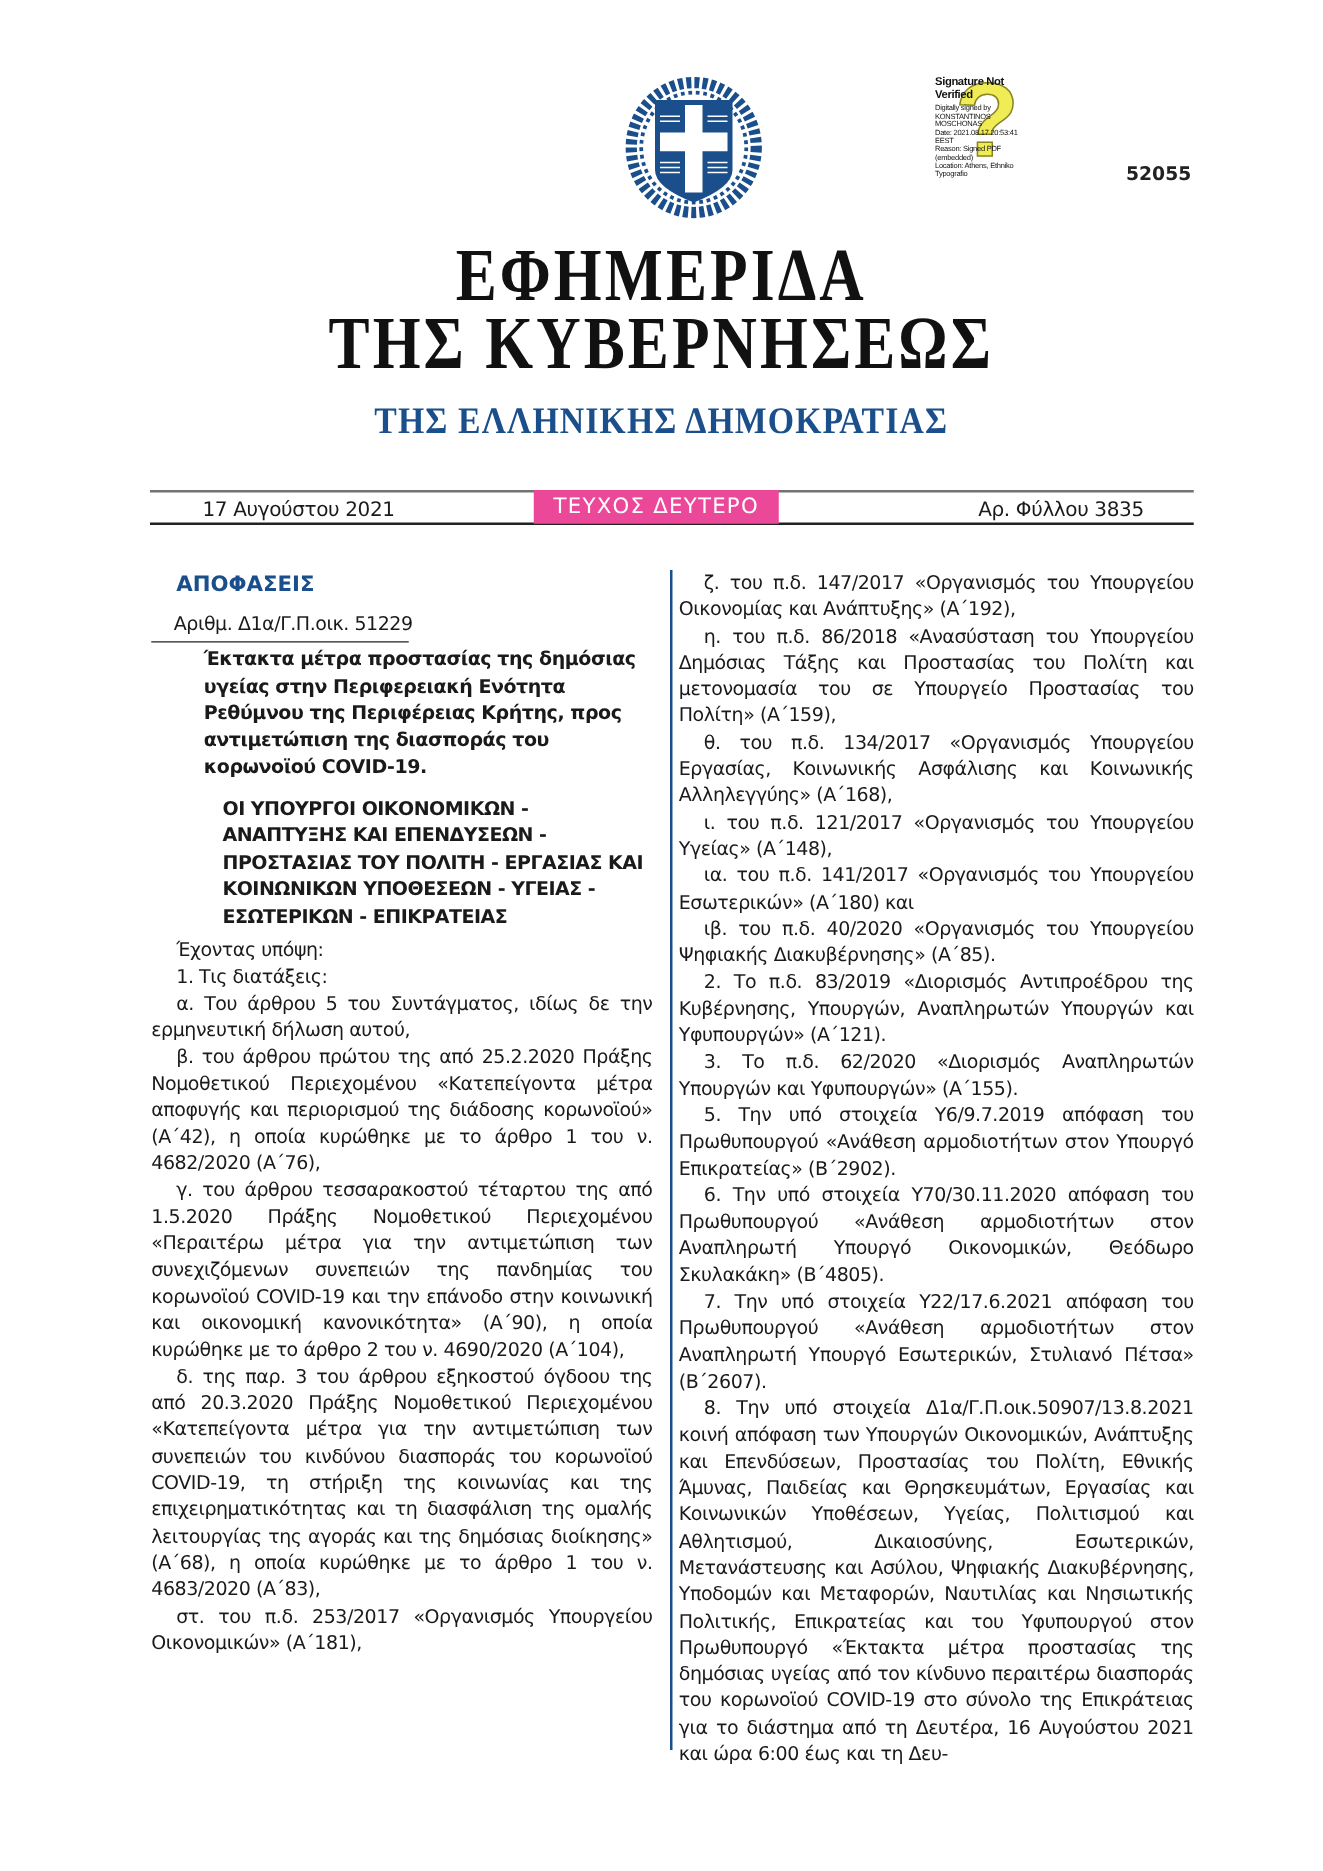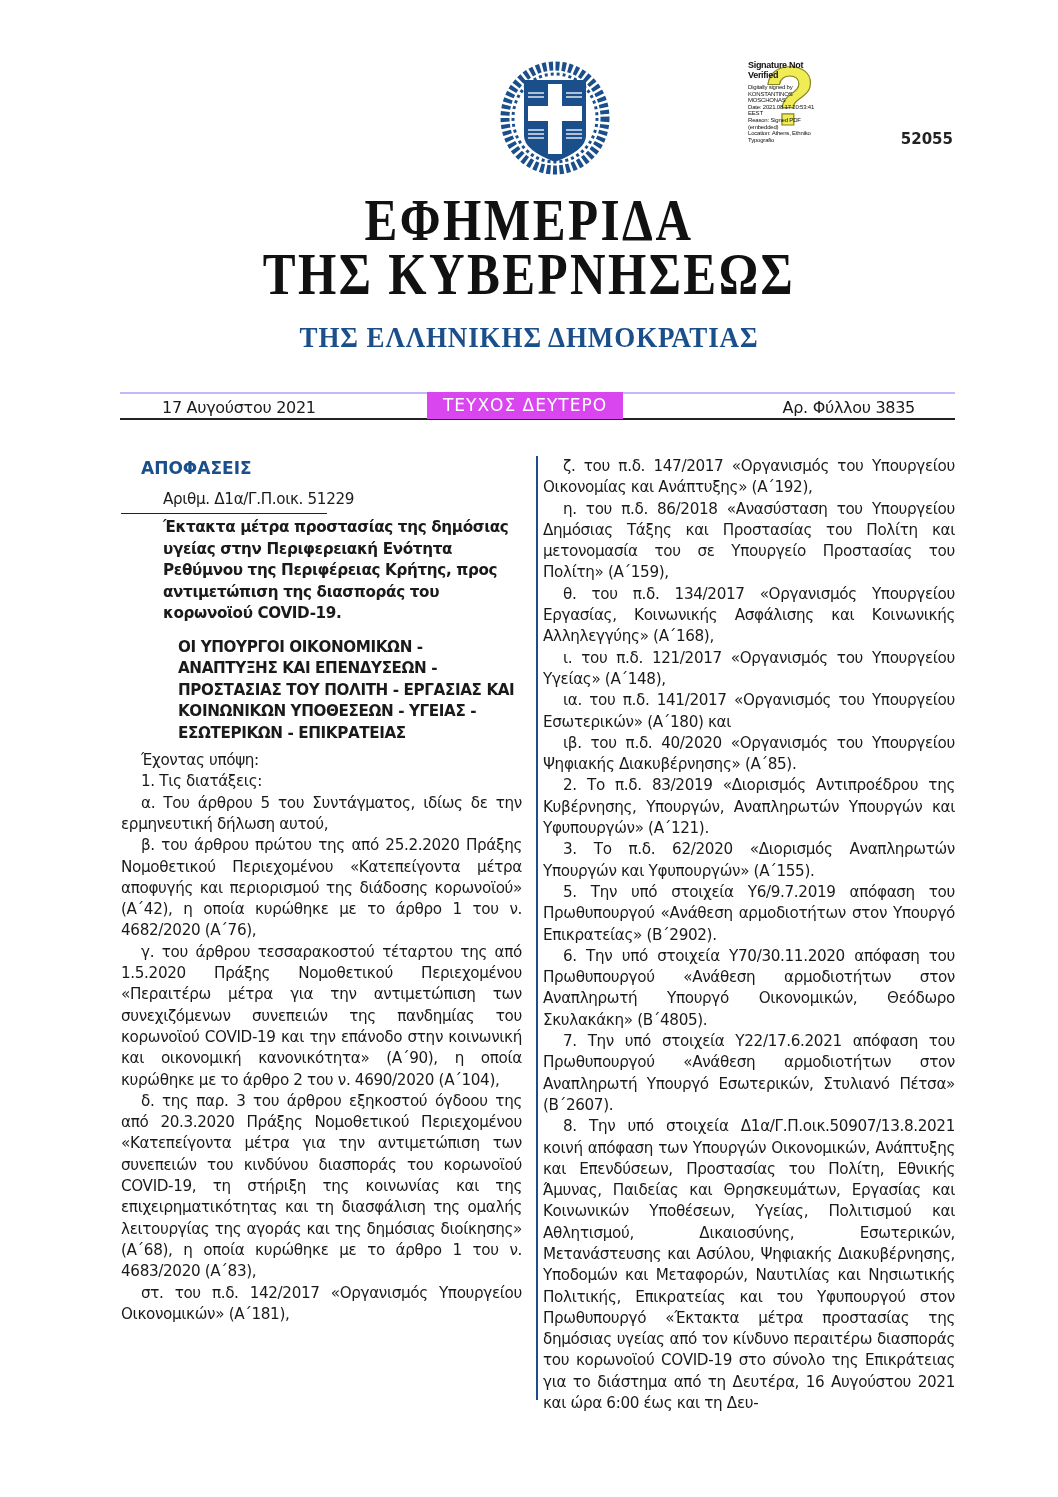--- a/index.html
+++ b/index.html
@@ -13,33 +13,33 @@
   .sig .sig-line { position: relative; z-index: 1; font-size: 6px; line-height: 6.6px; letter-spacing: -0.2px; white-space: nowrap; }
   .sig .sig-lines { margin-top: 4px; }
 
   .page-number { position: absolute; right: 105px; top: 130px; font-size: 15px; font-weight: bold; font-family: "DejaVu Sans", sans-serif; color: #222; }
 
   .title1, .title2 { position: absolute; left: 0; width: 1058px; text-align: center; font-family: "Liberation Serif", serif; font-weight: bold; color: #111; transform: scaleX(0.82); transform-origin: 529px 0; }
   .title1 { top: 186px; font-size: 60px; letter-spacing: 3px; }
   .title2 { top: 240px; font-size: 60px; letter-spacing: 3px; }
   .subtitle { position: absolute; left: 0; width: 1058px; top: 320px; text-align: center; font-family: "Liberation Serif", serif; font-weight: bold; font-size: 30px; color: #1a4f8b; letter-spacing: 1px; transform: scaleX(0.9); transform-origin: 529px 0; }
 
-  .issue-bar { position: absolute; left: 120px; top: 392px; width: 835px; height: 28px; border-top: 2px solid #c4b5fd; border-bottom: 2px solid #222; box-sizing: border-box; }
+  .issue-bar { position: absolute; left: 120px; top: 392px; width: 835px; height: 28px; border-top: 2px solid #737373; border-bottom: 2px solid #222; box-sizing: border-box; }
   .issue-date { position: absolute; left: 42px; top: 4px; font-size: 16px; font-family: "DejaVu Sans", sans-serif; letter-spacing: -0.3px; }
-  .issue-series { position: absolute; left: 307px; top: -2px; width: 196px; height: 27px; background: #d946ef; color: #ffffff; text-align: center; font-size: 17px; line-height: 27px; font-family: "DejaVu Sans", sans-serif; letter-spacing: 1px; }
+  .issue-series { position: absolute; left: 307px; top: -2px; width: 196px; height: 27px; background: #ec4899; color: #ffffff; text-align: center; font-size: 17px; line-height: 27px; font-family: "DejaVu Sans", sans-serif; letter-spacing: 1px; }
   .issue-sheet { position: absolute; right: 40px; top: 4px; font-size: 16px; font-family: "DejaVu Sans", sans-serif; letter-spacing: -0.3px; }
 
   
   .col { position: absolute; top: 458px; font-family: "DejaVu Sans", sans-serif; font-size: 15.2px; line-height: 21.3px; color: #1a1a1a; letter-spacing: -0.35px; text-align: justify; }
   .col-left { left: 121px; width: 401px; }
   .col-right { left: 543px; width: 412px; top: 456px; }
   .col-divider { position: absolute; left: 536px; top: 456px; width: 2px; height: 944px; background: #1a4f8b; }
 
   .section-head { font-weight: bold; color: #1a4f8b; font-size: 17px; margin-left: 20px; margin-bottom: 10px; letter-spacing: 0; }
-  .decision-no { margin-left: 42px; padding-bottom: 2px; }
+  .decision-no { margin-left: 18px; padding-bottom: 2px; }
   .decision-rule { width: 206px; height: 1.5px; background: #222; margin-bottom: 3px; margin-left: 0; }
   .decision-title { font-weight: bold; margin-left: 42px; line-height: 21.5px; text-align: left; }
   .ministers { font-weight: bold; margin-left: 57px; margin-top: 12px; line-height: 21.5px; text-align: left; letter-spacing: -0.4px; }
   .para { margin: 0; text-indent: 20px; }
   .para.intro { margin-top: 6px; }
 </style>
 </head>
 <body>
 
 <div class="emblem">
@@ -102,21 +102,21 @@
   <div class="decision-no">Αριθμ. Δ1α/Γ.Π.οικ. 51229</div>
   <div class="decision-rule"></div>
   <div class="decision-title">Έκτακτα μέτρα προστασίας της δημόσιας υγείας στην Περιφερειακή Ενότητα Ρεθύμνου της Περιφέρειας Κρήτης, προς αντιμετώπιση της διασποράς του κορωνοϊού COVID-19.</div>
   <div class="ministers">ΟΙ ΥΠΟΥΡΓΟΙ ΟΙΚΟΝΟΜΙΚΩΝ - ΑΝΑΠΤΥΞΗΣ ΚΑΙ ΕΠΕΝΔΥΣΕΩΝ - ΠΡΟΣΤΑΣΙΑΣ ΤΟΥ ΠΟΛΙΤΗ - ΕΡΓΑΣΙΑΣ ΚΑΙ ΚΟΙΝΩΝΙΚΩΝ ΥΠΟΘΕΣΕΩΝ - ΥΓΕΙΑΣ - ΕΣΩΤΕΡΙΚΩΝ - ΕΠΙΚΡΑΤΕΙΑΣ</div>
   <p class="para intro">Έχοντας υπόψη:</p>
   <p class="para">1. Τις διατάξεις:</p>
   <p class="para">α. Του άρθρου 5 του Συντάγματος, ιδίως δε την ερμηνευτική δήλωση αυτού,</p>
   <p class="para">β. του άρθρου πρώτου της από 25.2.2020 Πράξης Νομοθετικού Περιεχομένου «Κατεπείγοντα μέτρα αποφυγής και περιορισμού της διάδοσης κορωνοϊού» (Α΄42), η οποία κυρώθηκε με το άρθρο 1 του ν. 4682/2020 (Α΄76),</p>
   <p class="para">γ. του άρθρου τεσσαρακοστού τέταρτου της από 1.5.2020 Πράξης Νομοθετικού Περιεχομένου «Περαιτέρω μέτρα για την αντιμετώπιση των συνεχιζόμενων συνεπειών της πανδημίας του κορωνοϊού COVID-19 και την επάνοδο στην κοινωνική και οικονομική κανονικότητα» (Α΄90), η οποία κυρώθηκε με το άρθρο 2 του ν. 4690/2020 (Α΄104),</p>
   <p class="para">δ. της παρ. 3 του άρθρου εξηκοστού όγδοου της από 20.3.2020 Πράξης Νομοθετικού Περιεχομένου «Κατεπείγοντα μέτρα για την αντιμετώπιση των συνεπειών του κινδύνου διασποράς του κορωνοϊού COVID-19, τη στήριξη της κοινωνίας και της επιχειρηματικότητας και τη διασφάλιση της ομαλής λειτουργίας της αγοράς και της δημόσιας διοίκησης» (Α΄68), η οποία κυρώθηκε με το άρθρο 1 του ν. 4683/2020 (Α΄83),</p>
-  <p class="para">στ. του π.δ. 142/2017 «Οργανισμός Υπουργείου Οικονομικών» (Α΄181),</p>
+  <p class="para">στ. του π.δ. 253/2017 «Οργανισμός Υπουργείου Οικονομικών» (Α΄181),</p>
 </div>
 
 <div class="col-divider"></div>
 
 <div class="col col-right">
   <p class="para">ζ. του π.δ. 147/2017 «Οργανισμός του Υπουργείου Οικονομίας και Ανάπτυξης» (Α΄192),</p>
   <p class="para">η. του π.δ. 86/2018 «Ανασύσταση του Υπουργείου Δημόσιας Τάξης και Προστασίας του Πολίτη και μετονομασία του σε Υπουργείο Προστασίας του Πολίτη» (Α΄159),</p>
   <p class="para">θ. του π.δ. 134/2017 «Οργανισμός Υπουργείου Εργασίας, Κοινωνικής Ασφάλισης και Κοινωνικής Αλληλεγγύης» (Α΄168),</p>
   <p class="para">ι. του π.δ. 121/2017 «Οργανισμός του Υπουργείου Υγείας» (Α΄148),</p>
   <p class="para">ια. του π.δ. 141/2017 «Οργανισμός του Υπουργείου Εσωτερικών» (Α΄180) και</p>

